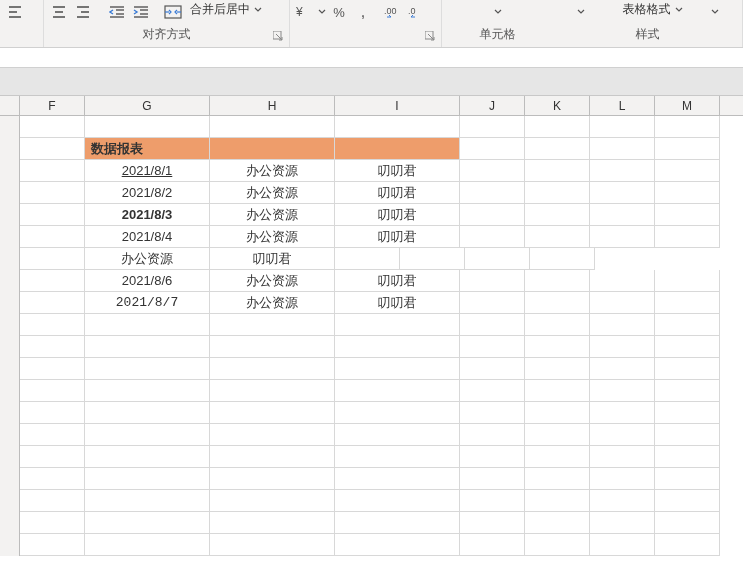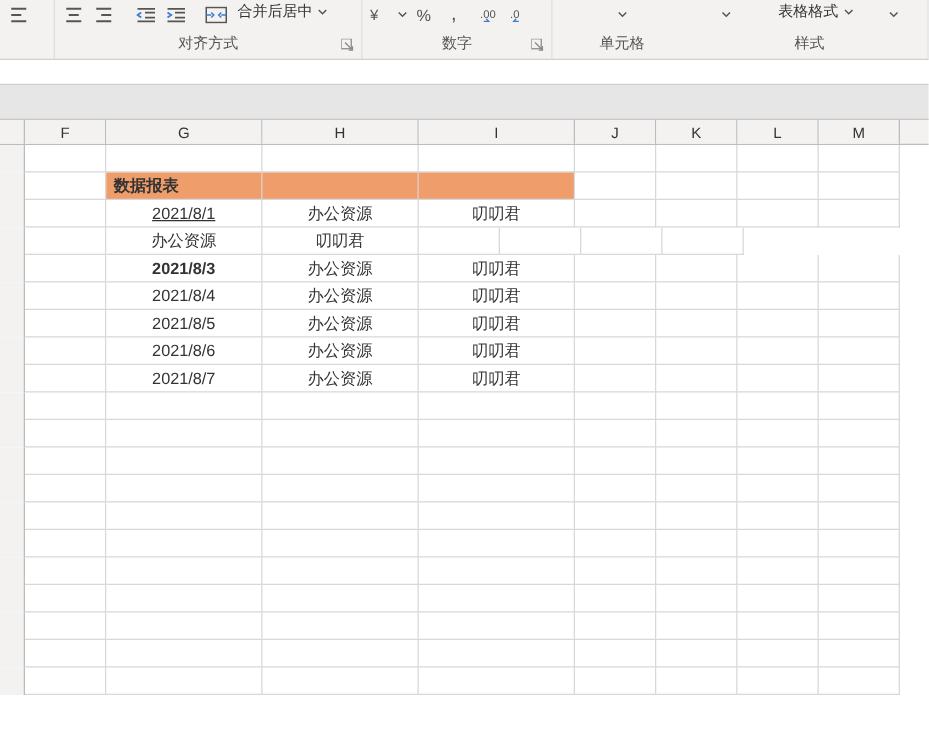--- a/index.html
+++ b/index.html
@@ -234,21 +234,20 @@
             <polyline points="3,12 7,12 5,10" fill="none" stroke="#3a7bd5" stroke-width="1"></polyline>
           </svg>
       </div>
       <div class="rb-btn">
         <svg width="18" height="14">
             <text x="0" y="9" font-size="9" fill="#555">.0</text>
             <polyline points="7,12 3,12 5,10" fill="none" stroke="#3a7bd5" stroke-width="1"></polyline>
           </svg>
       </div>
     </div>
-    <div class="ribbon-group-label">数字</div>
     <div class="dlg-launcher">
       <svg width="10" height="10">
           <rect x="0" y="0" width="8" height="8" fill="none" stroke="#888" stroke-width="1"></rect>
           <line x1="3" y1="3" x2="9" y2="9" stroke="#888" stroke-width="1"></line>
           <polyline points="9,6 9,9 6,9" fill="none" stroke="#888" stroke-width="1"></polyline>
         </svg>
     </div>
   </div>
 
   <div class="ribbon-group" style="flex:1;border-right:none">
@@ -326,20 +325,21 @@
         <div class="cell" style="width: 125px;">办公资源</div>
         <div class="cell" style="width: 125px;">叨叨君</div>
         <div class="cell" style="width: 65px;"></div>
         <div class="cell" style="width: 65px;"></div>
         <div class="cell" style="width: 65px;"></div>
         <div class="cell" style="width: 65px;"></div>
       </div>
       <div class="grid-row">
         <div class="row-header"></div>
         <div class="cell" style="width: 65px;"></div>
+        <div class="cell" style="width: 125px;">2021/8/2</div>
         <div class="cell" style="width: 125px;">办公资源</div>
         <div class="cell" style="width: 125px;">叨叨君</div>
         <div class="cell" style="width: 65px;"></div>
         <div class="cell" style="width: 65px;"></div>
         <div class="cell" style="width: 65px;"></div>
         <div class="cell" style="width: 65px;"></div>
       </div>
       <div class="grid-row">
         <div class="row-header"></div>
         <div class="cell" style="width: 65px;"></div>
@@ -358,21 +358,20 @@
         <div class="cell" style="width: 125px;">办公资源</div>
         <div class="cell" style="width: 125px;">叨叨君</div>
         <div class="cell" style="width: 65px;"></div>
         <div class="cell" style="width: 65px;"></div>
         <div class="cell" style="width: 65px;"></div>
         <div class="cell" style="width: 65px;"></div>
       </div>
       <div class="grid-row">
         <div class="row-header"></div>
         <div class="cell" style="width: 65px;"></div>
-        <div class="cell" style="width: 125px;">2021/8/5</div>
         <div class="cell" style="width: 125px;">办公资源</div>
         <div class="cell" style="width: 125px;">叨叨君</div>
         <div class="cell" style="width: 65px;"></div>
         <div class="cell" style="width: 65px;"></div>
         <div class="cell" style="width: 65px;"></div>
         <div class="cell" style="width: 65px;"></div>
       </div>
       <div class="grid-row">
         <div class="row-header"></div>
         <div class="cell" style="width: 65px;"></div>
@@ -380,21 +379,21 @@
         <div class="cell" style="width: 125px;">办公资源</div>
         <div class="cell" style="width: 125px;">叨叨君</div>
         <div class="cell" style="width: 65px;"></div>
         <div class="cell" style="width: 65px;"></div>
         <div class="cell" style="width: 65px;"></div>
         <div class="cell" style="width: 65px;"></div>
       </div>
       <div class="grid-row">
         <div class="row-header"></div>
         <div class="cell" style="width: 65px;"></div>
-        <div class="cell" style="width: 125px;">2021/8/7</div>
+        <div class="cell" style="width: 125px; font-family: Liberation Mono, monospace;">2021/8/7</div>
         <div class="cell" style="width: 125px;">办公资源</div>
         <div class="cell" style="width: 125px;">叨叨君</div>
         <div class="cell" style="width: 65px;"></div>
         <div class="cell" style="width: 65px;"></div>
         <div class="cell" style="width: 65px;"></div>
         <div class="cell" style="width: 65px;"></div>
       </div>
       <div class="grid-row">
         <div class="row-header"></div>
         <div class="cell" style="width: 65px;"></div>

